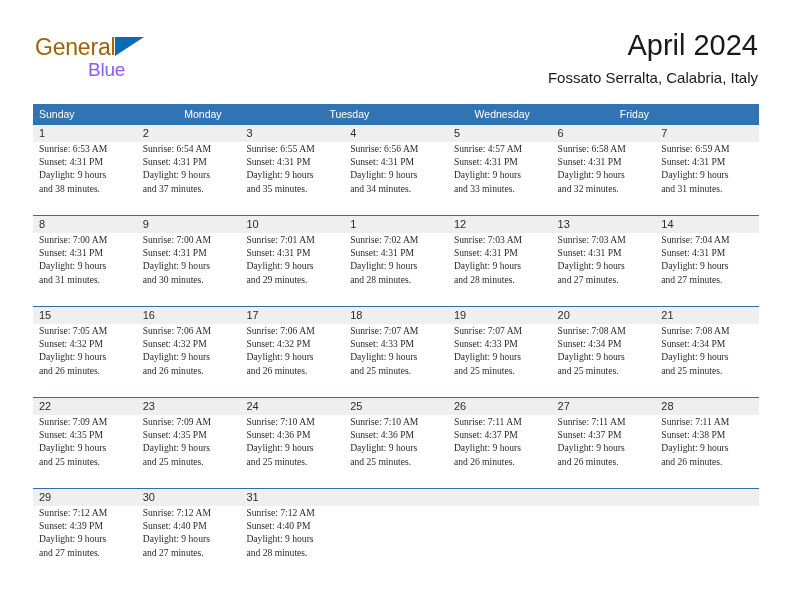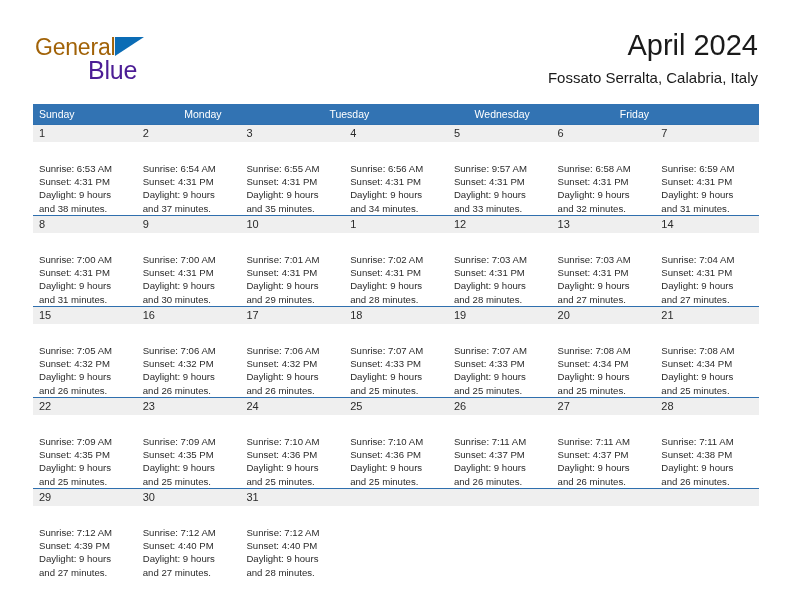--- a/index.html
+++ b/index.html
@@ -59,22 +59,22 @@
     margin-left: 0px;
   }
   .brand-row2 {
     position: relative;
     margin-top: -3px;
     margin-left: 53px;
     height: 26px;
     line-height: 26px;
   }
   .brand-blue {
-    font-size: 25px;
-    color: #4c1d95;
+    font-size: 19px;
+    color: #8b5cf6;
     letter-spacing: -0.2px;
   }
 
   .titles {
     position: absolute;
     right: 34px;
     top: 28px;
     text-align: right;
   }
   .cal-title {
@@ -145,23 +145,24 @@
   }
   .week-details {
     display: flex;
     width: 100%;
     height: 73px;
     background: #ffffff;
   }
   .daycell {
     flex: 1 1 0;
     min-width: 0;
-    padding: 20px 6px 0 6px;
+    padding: 0 6px 0 6px;
     box-sizing: border-box;
     overflow: hidden;
+    font-family: Liberation Serif, serif;
   }
   .detail-line {
     font-size: 9.6px;
     line-height: 13.2px;
     color: #2b2b2b;
     white-space: nowrap;
     overflow: hidden;
   }
   .empty-cell .detail-line {
     visibility: hidden;
@@ -228,21 +229,21 @@
           <div class="detail-line">Daylight: 9 hours</div>
           <div class="detail-line">and 35 minutes.</div>
         </div>
         <div class="daycell">
           <div class="detail-line">Sunrise: 6:56 AM</div>
           <div class="detail-line">Sunset: 4:31 PM</div>
           <div class="detail-line">Daylight: 9 hours</div>
           <div class="detail-line">and 34 minutes.</div>
         </div>
         <div class="daycell">
-          <div class="detail-line">Sunrise: 9:57 AM</div>
+          <div class="detail-line">Sunrise: 4:57 AM</div>
           <div class="detail-line">Sunset: 4:31 PM</div>
           <div class="detail-line">Daylight: 9 hours</div>
           <div class="detail-line">and 33 minutes.</div>
         </div>
         <div class="daycell">
           <div class="detail-line">Sunrise: 6:58 AM</div>
           <div class="detail-line">Sunset: 4:31 PM</div>
           <div class="detail-line">Daylight: 9 hours</div>
           <div class="detail-line">and 32 minutes.</div>
         </div>

